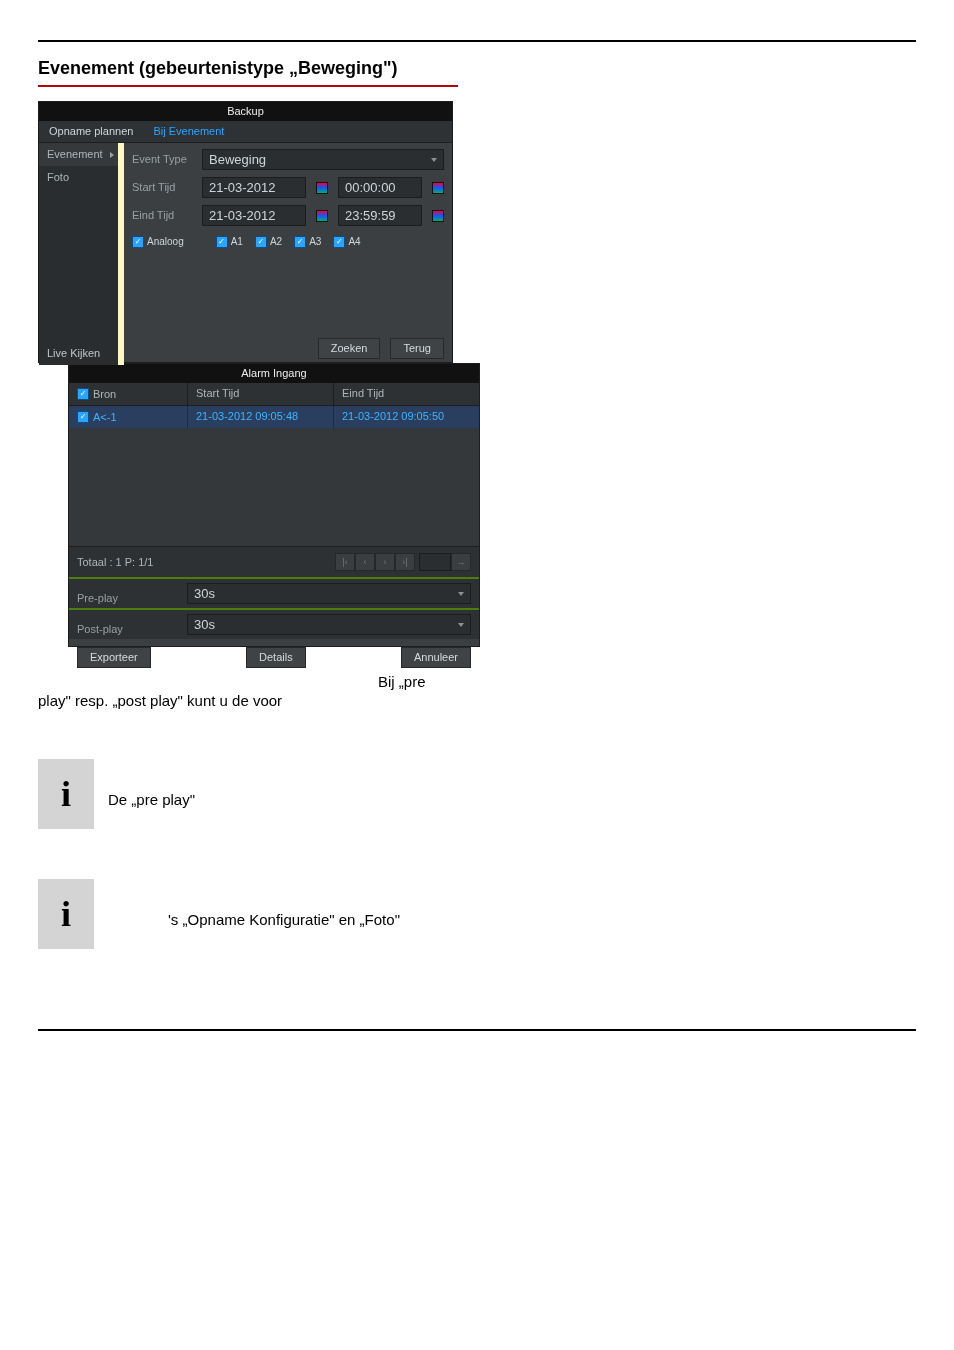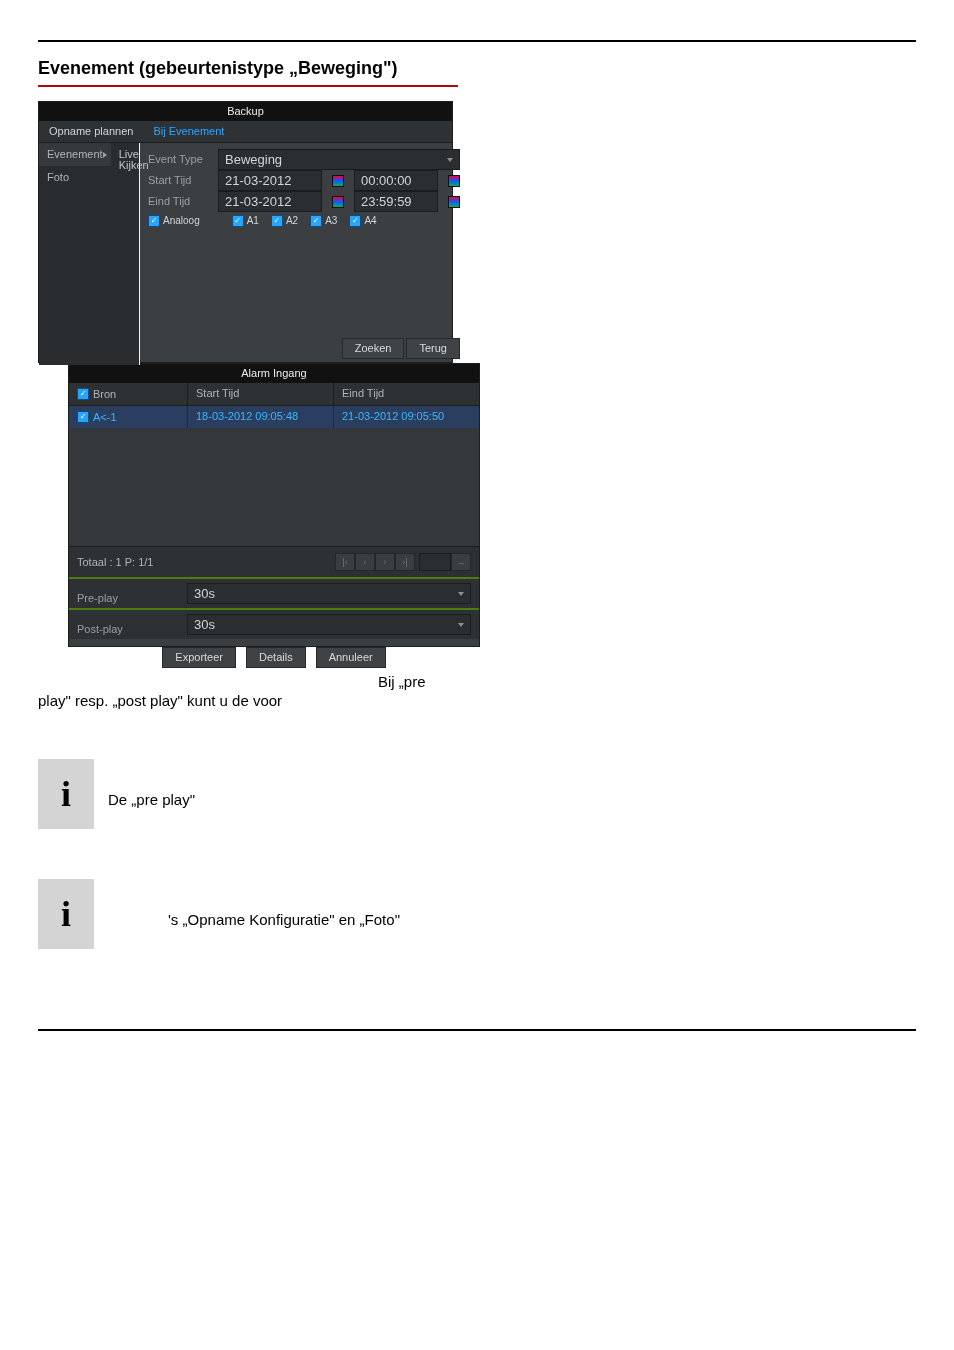--- a/index.html
+++ b/index.html
@@ -9,37 +9,37 @@
   h2{font-size:18px;margin:0 0 6px 0;font-weight:bold}
   .accent{height:2px;background:#b0060e;width:420px;margin-bottom:14px}
   
   .shot{background:#3b3f42;color:#cfd6d9;font-size:11px;line-height:1;border:1px solid #1b1d1f}
   .shot1{width:413px;height:260px}
   .titlebar{background:#111;color:#eee;text-align:center;padding:4px 0;font-size:11px}
   .topstrip{display:flex;background:#2e3234;border-bottom:1px solid #1c1e20}
   .topstrip div{padding:5px 10px;font-size:11px}
   .topstrip .sel{color:#2aa5ff}
   .body1{display:flex;height:222px}
-  .side{width:100px;background:#2a2d2f;border-right:1px solid #fef9c3;display:flex;flex-direction:row;justify-content:space-between}
+  .side{width:100px;background:#2a2d2f;border-right:6px solid #fef9c3;display:flex;flex-direction:column;justify-content:space-between}
   .side-top div{padding:6px 8px;font-size:11px;color:#aeb5b8}
   .side-top .active{background:#36393c;position:relative}
   .side-top .active:after{content:"";position:absolute;right:4px;top:50%;transform:translateY(-50%);border-left:4px solid #9aa0a3;border-top:3px solid transparent;border-bottom:3px solid transparent}
   .side-bot div{padding:6px 8px;font-size:11px;color:#c0c6c9}
   .main1{flex:1;padding:6px 8px;display:flex;flex-direction:column;justify-content:space-between}
-  .row{display:flex;align-items:center;gap:10px;margin-bottom:0}
+  .row{display:flex;align-items:center;gap:10px;margin-bottom:7px}
   .lbl{width:60px;color:#9aa0a3;font-size:11px}
   .field{background:#2b2e30;border:1px solid #1a1c1e;padding:3px 6px;font-size:13px;color:#cfd6d9;flex:1;display:flex;justify-content:space-between;align-items:center}
   .caret{width:0;height:0;border-left:3px solid transparent;border-right:3px solid transparent;border-top:4px solid #8a9094}
   .datefield{flex:0 0 90px}
   .timefield{flex:0 0 70px}
   .palette{width:10px;height:10px;background:linear-gradient(#e04,#0b5cff,#00b060);border:1px solid #111;flex:0 0 10px}
   .chk{width:10px;height:10px;background:#2aa5ff;border:1px solid #0d4d80;display:inline-flex;align-items:center;justify-content:center;color:#fff;font-size:8px;line-height:1}
   .chkrow{display:flex;gap:12px;align-items:center;padding:3px 0 0 0}
   .chkitem{display:flex;align-items:center;gap:3px;font-size:10px;color:#cfd6d9}
-  .btnrow{display:flex;justify-content:flex-end;gap:2px;padding:4px 0 0 0}
+  .btnrow{display:flex;justify-content:flex-end;gap:10px;padding:4px 0 0 0}
   .btn{background:#3f4346;border:1px solid #26292b;color:#d6dbde;padding:4px 12px;font-size:11px}
   
   .para{font-size:15px;margin:20px 0 40px 0}
   
   .shot2{width:410px;height:282px;margin-left:30px}
   .tbar2{background:#111;color:#eee;text-align:center;padding:4px 0;font-size:11px}
   .headrow{display:flex;background:#2d3133;border-bottom:1px solid #1b1d1f}
   .headrow>div{padding:5px 8px;font-size:11px;color:#aeb5b8;border-right:1px solid #1b1d1f}
   .hc1{width:102px;display:flex;align-items:center;gap:4px}
   .hc2{flex:1}
@@ -47,21 +47,21 @@
   .datarow{display:flex;background:#2a3f60}
   .datarow>div{padding:5px 8px;font-size:11px;color:#3db4ff;border-right:1px solid #1b2b45}
   .listarea{height:118px;background:#34383a}
   .pagerow{display:flex;justify-content:space-between;align-items:center;padding:6px 8px;font-size:11px;color:#aeb5b8;background:#2d3133;border-top:1px solid #1b1d1f}
   .pager{display:flex;gap:0}
   .pgb{width:18px;height:16px;background:#3a3e40;border:1px solid #25282a;display:flex;align-items:center;justify-content:center;font-size:9px;color:#777}
   .pgin{width:30px;height:16px;background:#2b2e30;border:1px solid #1a1c1e;margin-left:4px}
   .selrow{display:flex;align-items:flex-end;padding:4px 8px;background:#2d3133;border-top:2px solid #4d7c0f}
   .selrow .lbl{width:110px}
   .selrow .field{flex:1}
-  .btnrow2{display:flex;justify-content:center;gap:10px;padding:8px}
+  .btnrow2{display:flex;justify-content:space-between;gap:10px;padding:8px}
   
   .info{display:flex;align-items:center;gap:14px;margin-top:50px}
   .info .iicon{width:56px;height:70px;background:#d4d4d4;display:flex;align-items:center;justify-content:center;font-family:Georgia,serif;font-weight:bold;font-size:36px}
   .info .itxt{font-size:15px;padding-top:10px}
   .floatright{margin-left:340px;font-size:15px}
 </style>
 </head>
 <body>
 
 <div class="page">
@@ -157,21 +157,21 @@
           <span>Bron</span>
         </div>
       <div class="hc2">Start Tijd</div>
       <div class="hc3" style="border-right:none">Eind Tijd</div>
     </div>
     <div class="datarow">
       <div class="hc1">
           <span class="chk">✓</span>
           <span>A&lt;-1</span>
         </div>
-      <div class="hc2">18-03-2012 09:05:48</div>
+      <div class="hc2">21-03-2012 09:05:48</div>
       <div class="hc3" style="border-right:none">21-03-2012 09:05:50</div>
     </div>
     <div class="listarea"></div>
     <div class="pagerow">
       <div>Totaal : 1  P: 1/1</div>
       <div class="pager">
         <div class="pgb">|‹</div>
         <div class="pgb">‹</div>
         <div class="pgb">›</div>
         <div class="pgb">›|</div>

